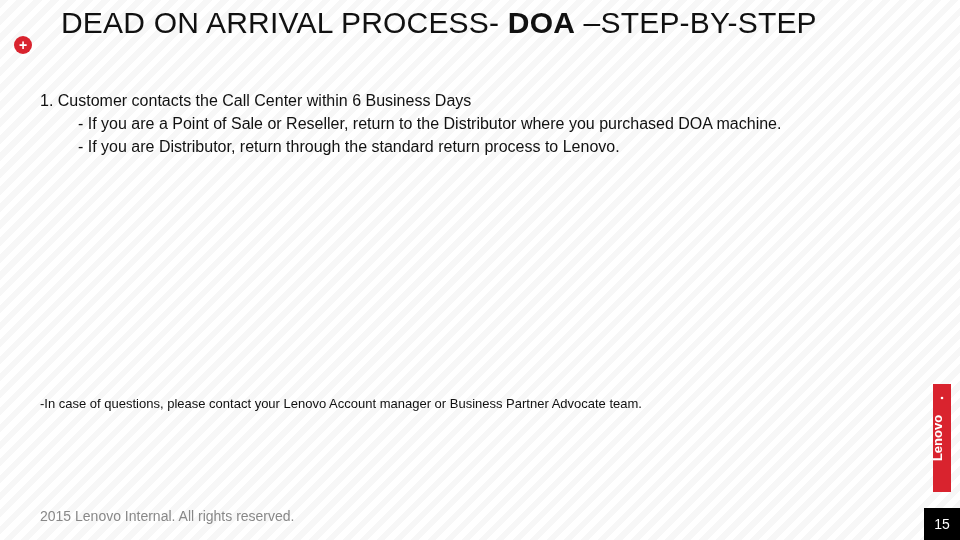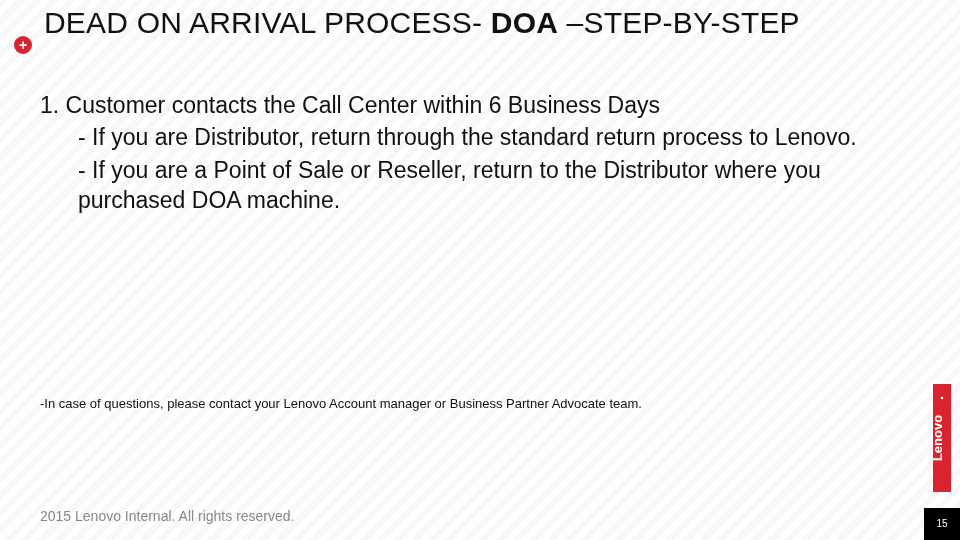--- a/index.html
+++ b/index.html
@@ -26,35 +26,35 @@
     background: #d9232e;
     border-radius: 50%;
     color: #fff;
     font-size: 14px;
     font-weight: bold;
     line-height: 18px;
     text-align: center;
   }
   .title {
     position: absolute;
-    left: 44px;
+    left: 61px;
     top: 6px;
     right: 40px;
     font-size: 30px;
     color: #111;
     letter-spacing: 0.2px;
     line-height: 1.15;
   }
   .title .bold { font-weight: 700; }
   .body {
     position: absolute;
     left: 40px;
     top: 90px;
     right: 46px;
-    font-size: 23px;
+    font-size: 16px;
     color: #111;
     line-height: 1.32;
   }
   .body .item { margin-bottom: 2px; }
   .body .sub { padding-left: 38px; }
   .note {
     position: absolute;
     left: 40px;
     right: 60px;
     top: 396px;
@@ -70,21 +70,21 @@
     color: #888;
   }
   .page-badge {
     position: absolute;
     right: 0;
     bottom: 0;
     width: 36px;
     height: 32px;
     background: #000;
     color: #fff;
-    font-size: 10px;
+    font-size: 14px;
     text-align: center;
     line-height: 32px;
   }
   .brand {
     position: absolute;
     right: 9px;
     bottom: 48px;
     width: 18px;
     height: 108px;
     background: #d9232e;
@@ -97,22 +97,22 @@
 <div class="slide">
 
   <div class="plus-badge">+</div>
 
   <div class="title">
     <span>DEAD ON ARRIVAL PROCESS- </span><span class="bold">DOA</span><span> –STEP-BY-STEP</span>
   </div>
 
   <div class="body">
     <div class="item">1.  Customer contacts the Call Center within 6 Business Days</div>
+    <div class="item sub">     - If you are a Point of Sale or Reseller, return to the Distributor where you purchased DOA machine.</div>
     <div class="item sub">       - If you are Distributor, return through the standard return process to Lenovo.</div>
-    <div class="item sub">     - If you are a Point of Sale or Reseller, return to the Distributor where you purchased DOA machine.</div>
   </div>
 
   <div class="note">-In case of questions, please contact your Lenovo Account manager or Business Partner Advocate team.</div>
 
   <div class="footer-left">2015 Lenovo Internal. All rights reserved.</div>
 
   <div class="brand">
     <svg viewBox="0 0 18 108">
       <rect width="18" height="108" fill="#d9232e"></rect>
       <text x="9" y="54" fill="#ffffff" font-family="Arial" font-weight="700" font-size="13" text-anchor="middle" transform="rotate(-90 9 54)">Lenovo</text>

